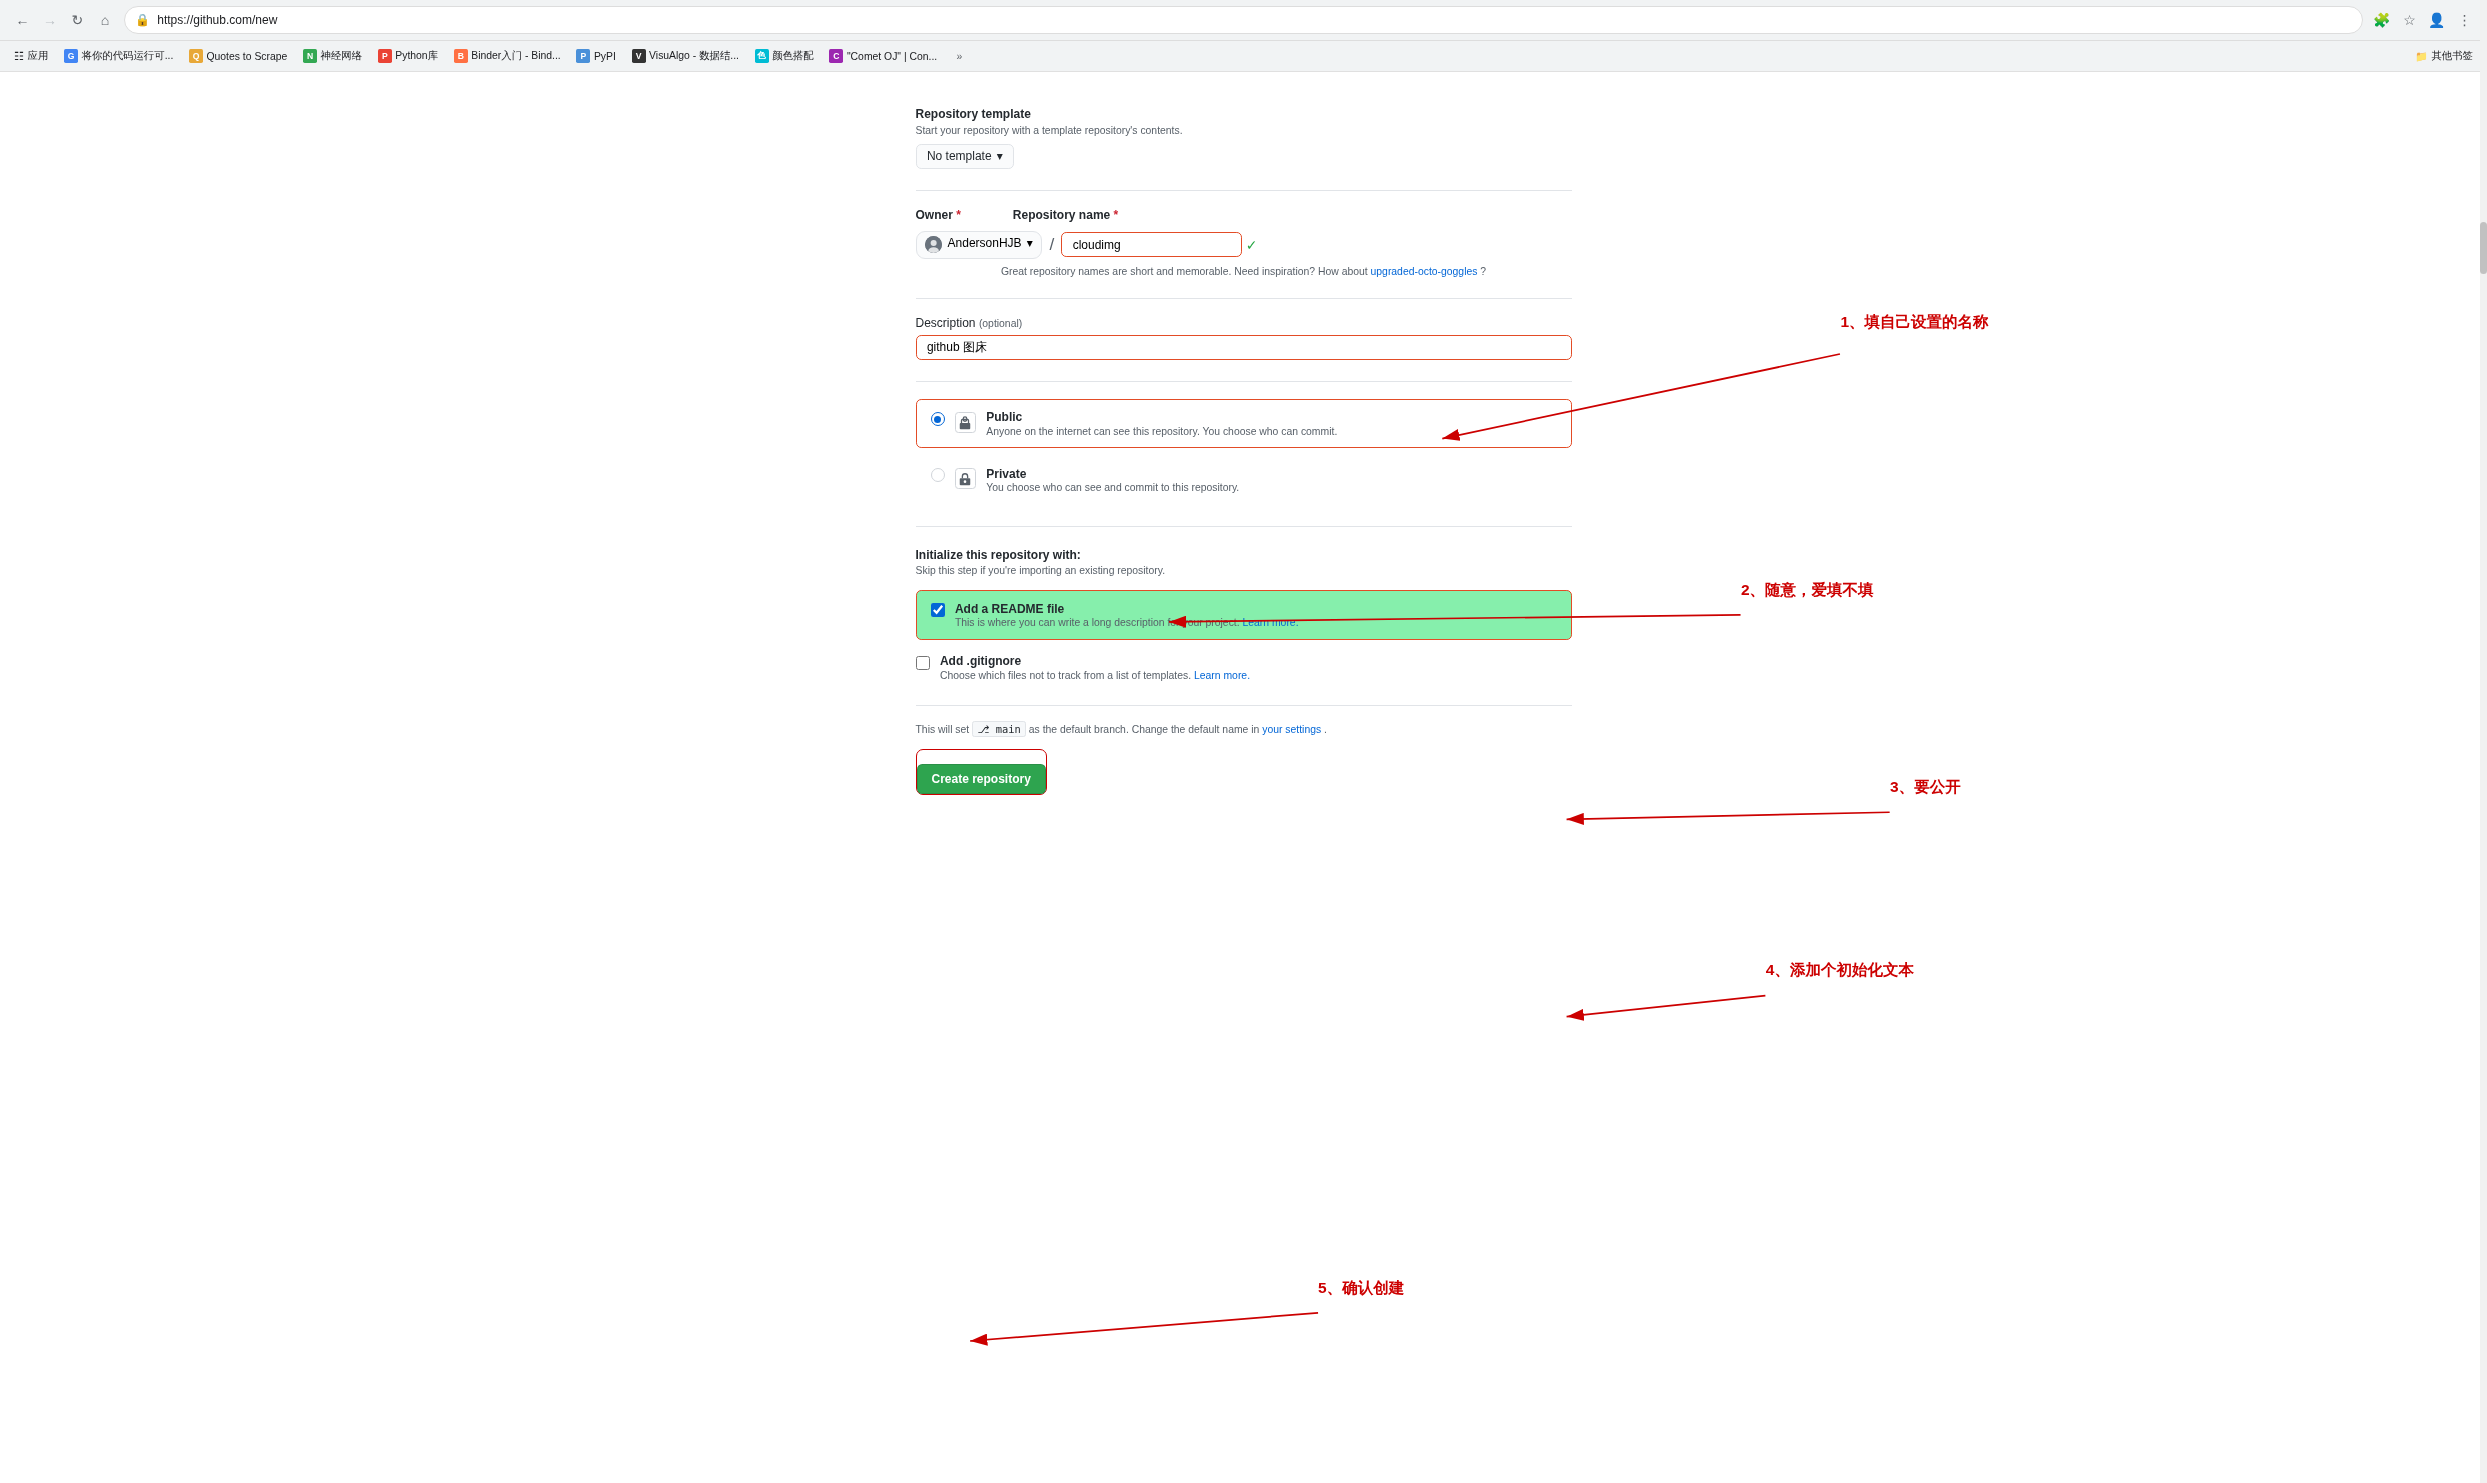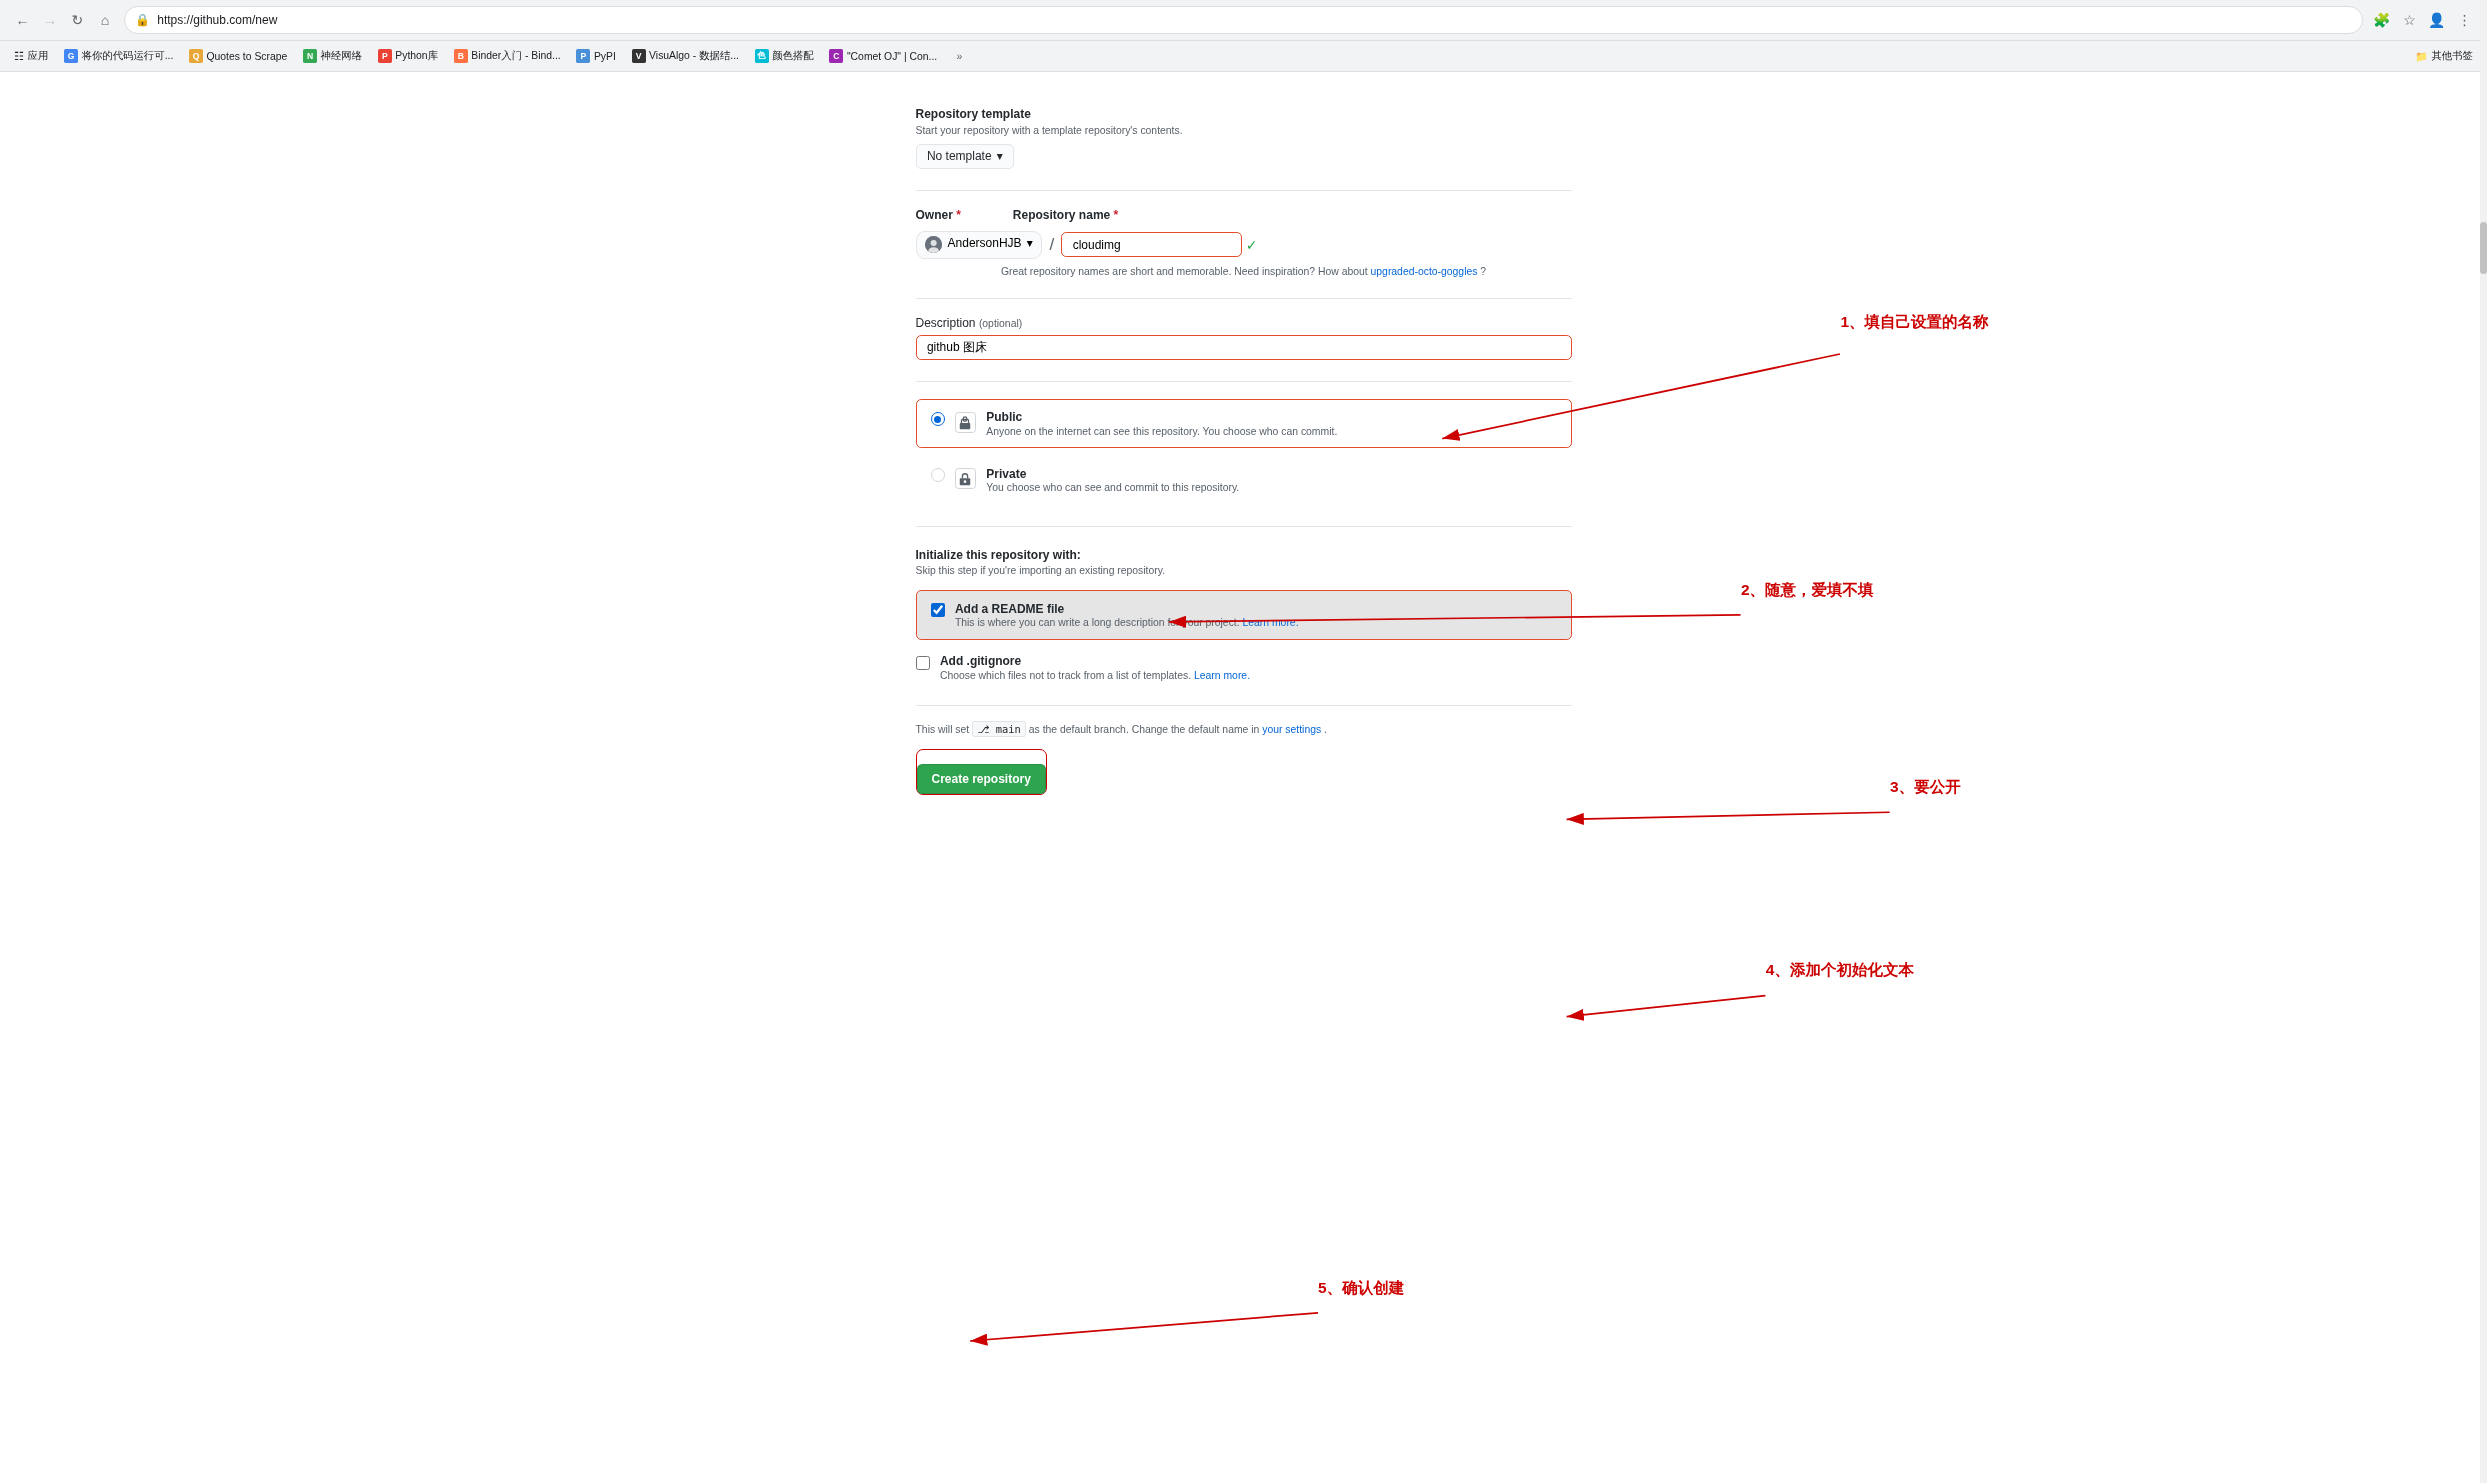--- a/index.html
+++ b/index.html
@@ -65,21 +65,21 @@
     .radio-title { font-weight: 600; font-size: 12px; color: #24292e; }
     .radio-desc { font-size: 10.4px; color: #586069; margin-top: 1.7px; }
 
     
     .init-section { margin-top: 21px; }
     .init-title { font-size: 12px; font-weight: 600; color: #24292e; margin-bottom: 3.5px; }
     .init-subtitle { font-size: 10.4px; color: #586069; margin-bottom: 14px; }
 
     
     .checkbox-option { display: flex; align-items: flex-start; gap: 10.4px; padding: 10.4px 14px; border-radius: 5.2px; margin-bottom: 7px; }
-    .checkbox-option.highlighted { border: 1.7px solid #e34c26; background: #e5e5e5; }
+    .checkbox-option.highlighted { border: 1.7px solid #e34c26; background: #86efac; }
     .checkbox-input { width: 14px; height: 14px; margin-top: 1.7px; accent-color: #0366d6; flex-shrink: 0; cursor: pointer; }
     .checkbox-text { flex: 1; }
     .checkbox-title { font-weight: 600; font-size: 12px; color: #24292e; }
     .checkbox-desc { font-size: 10.4px; color: #586069; margin-top: 1.7px; }
     .checkbox-desc a { color: #0366d6; text-decoration: none; }
 
     .plain-checkbox-option { display: flex; align-items: flex-start; gap: 10.4px; padding: 7px 0; margin-bottom: 7px; }
 
     
     .default-branch-text { font-size: 10.4px; color: #586069; margin-top: 14px; }

